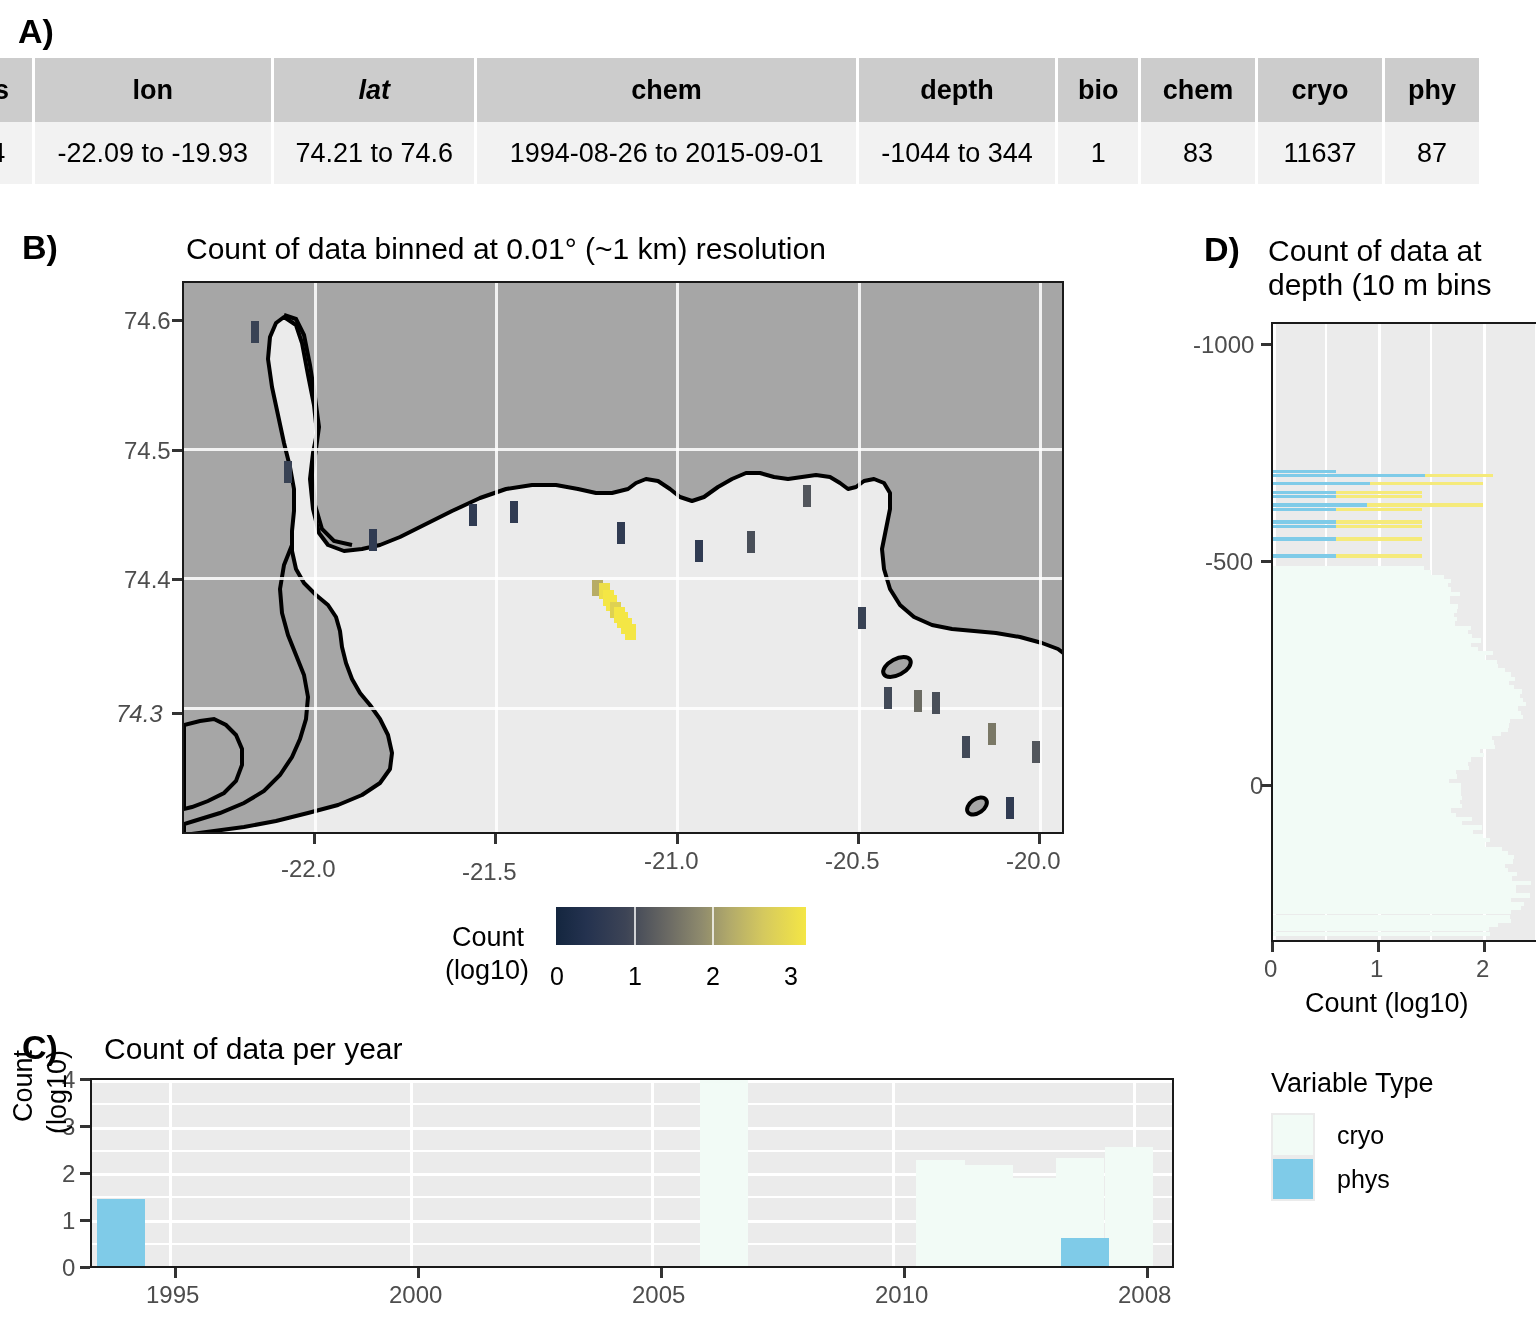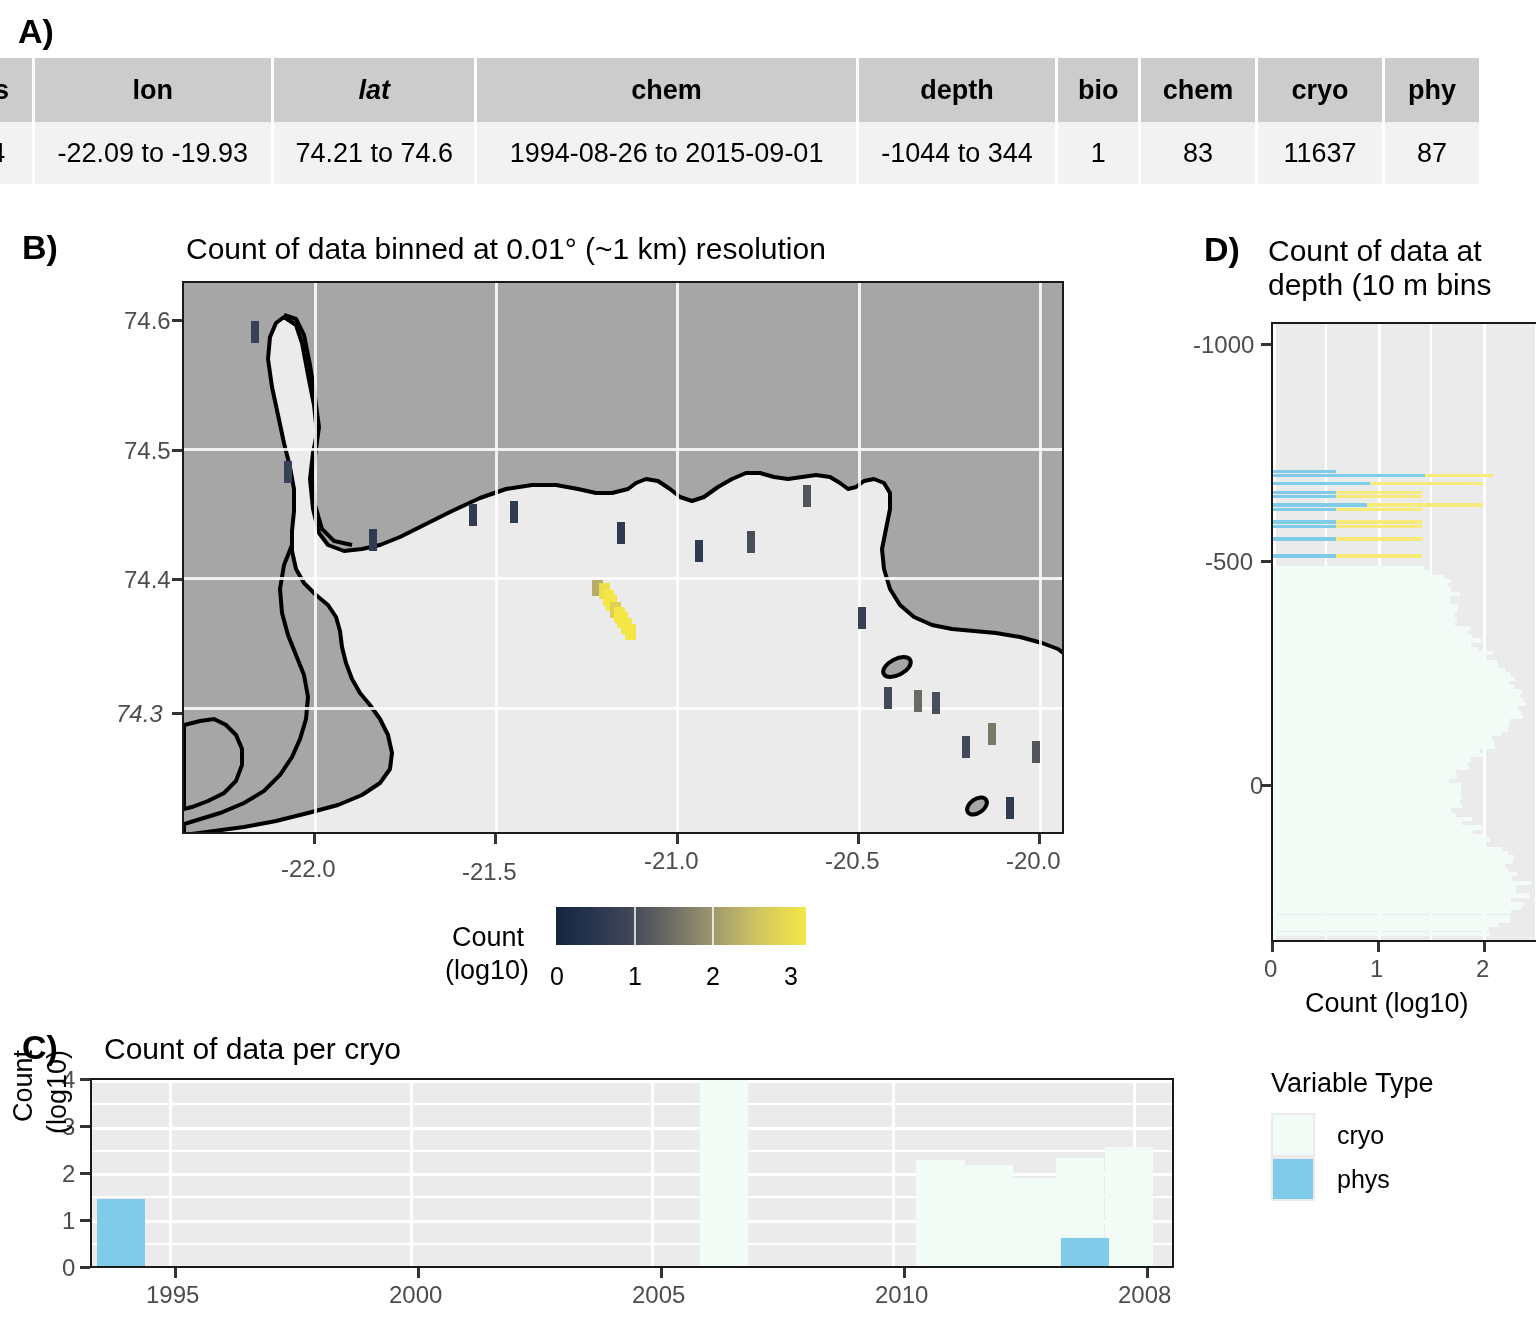--- a/index.html
+++ b/index.html
@@ -184,21 +184,21 @@
 <div class="axis-title" style="left:445px;top:955px;">(log10)</div>
 <div id="cbar"></div>
 <div class="cbtickline" style="left:634px;"></div>
 <div class="cbtickline" style="left:712px;"></div>
 <div class="axis-lab" style="left:550px;top:962px;font-size:25px;color:#000;">0</div>
 <div class="axis-lab" style="left:628px;top:962px;font-size:25px;color:#000;">1</div>
 <div class="axis-lab" style="left:706px;top:962px;font-size:25px;color:#000;">2</div>
 <div class="axis-lab" style="left:784px;top:962px;font-size:25px;color:#000;">3</div>
 
 <div class="panel-letter" style="left:22px;top:1030px;">C)</div>
-<div class="panel-title" style="left:104px;top:1032px;">Count of data per cryo</div>
+<div class="panel-title" style="left:104px;top:1032px;">Count of data per year</div>
 
 <div id="cPanel">
     <div class="cgridh" style="top: 186px;"></div>
     <div class="cgridh" style="top: 139.5px;"></div>
     <div class="cgridh" style="top: 93px;"></div>
     <div class="cgridh" style="top: 46.5px;"></div>
     <div class="cgridh" style="top: 0px;"></div>
     <div class="cgridh" style="top: 162.75px; height: 2px;"></div>
     <div class="cgridh" style="top: 116.25px; height: 2px;"></div>
     <div class="cgridh" style="top: 69.75px; height: 2px;"></div>

